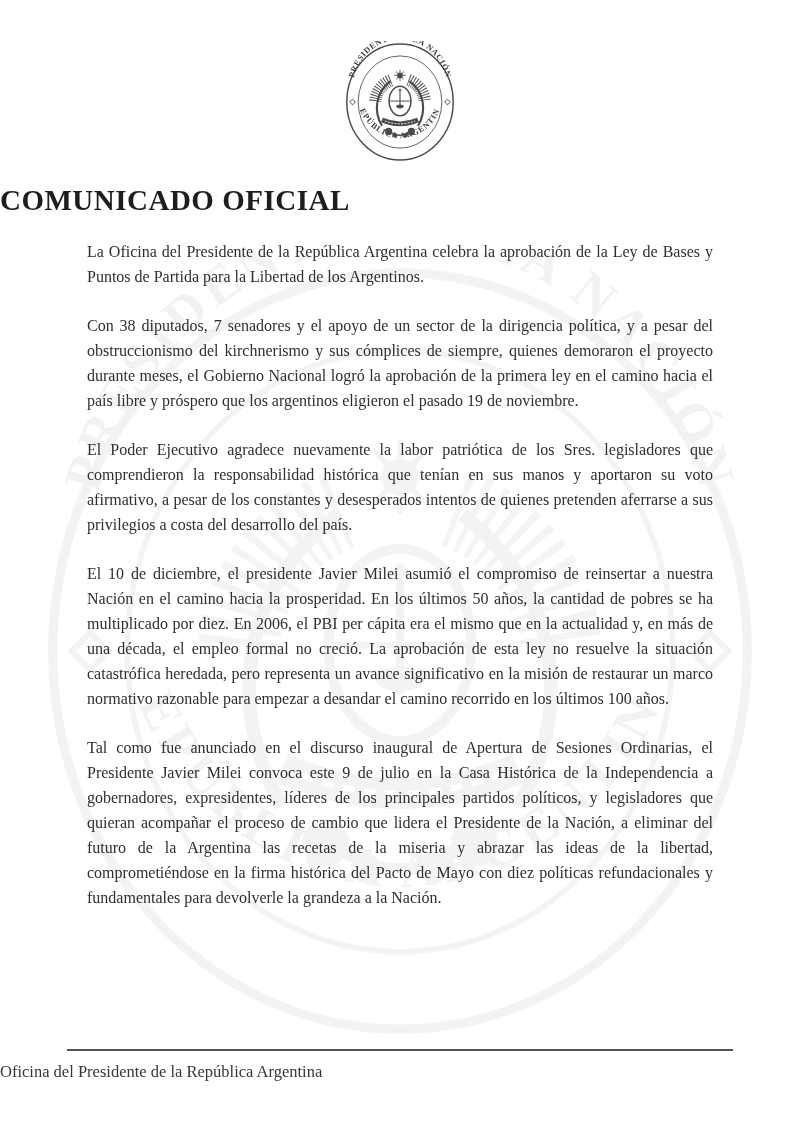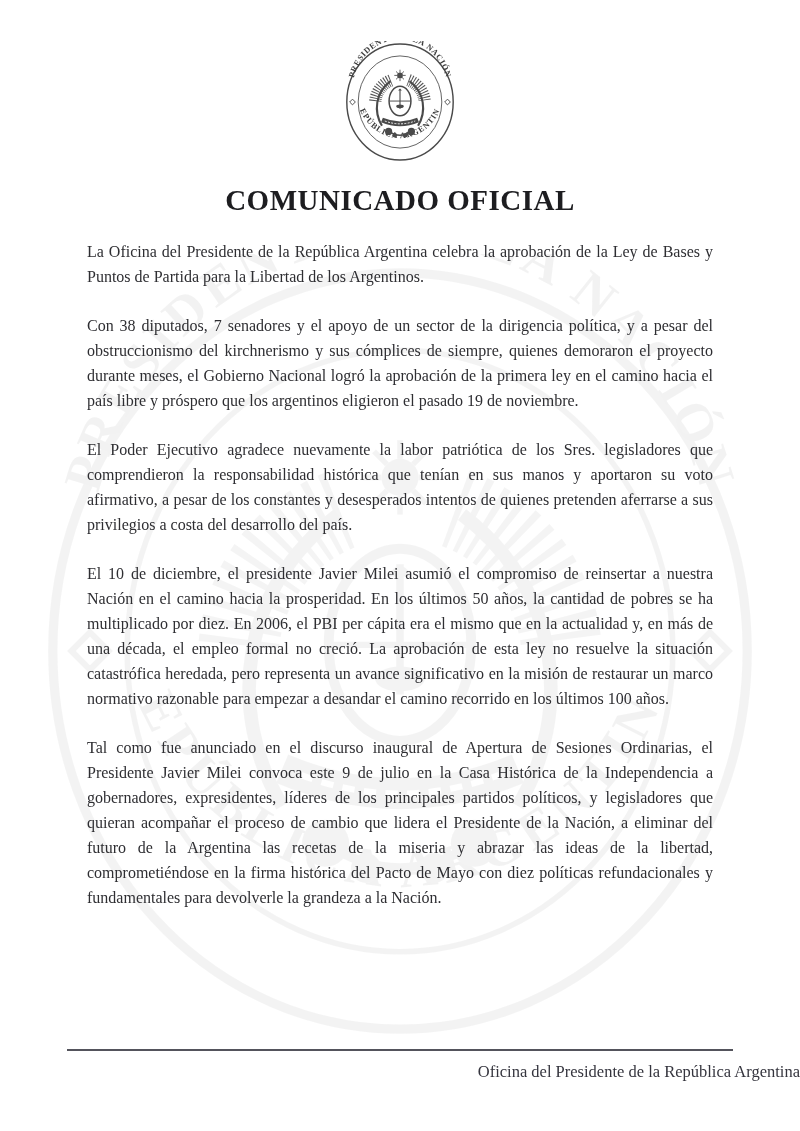--- a/index.html
+++ b/index.html
@@ -24,21 +24,21 @@
     position:absolute;
     left:50%;top:41px;
     transform:translateX(-50%);
     width:114px;height:122px;
   }
   
   .title{
     position:absolute;
     left:0;top:184px;
     width:100%;
-    text-align:center;
+    text-align:left;
     font-size:29px;
     font-weight:bold;
     letter-spacing:0.5px;
     color:#1d1d20;
     margin:0;
   }
   
   .body-text{
     position:absolute;
     left:87px;top:239px;
@@ -54,21 +54,21 @@
   .footer-rule{
     position:absolute;
     left:67px;top:1049px;
     width:666px;height:0;
     border-top:2px solid #54545c;
   }
   .footer-text{
     position:absolute;
     left:0;top:1062px;
     width:100%;
-    text-align:right;
+    text-align:left;
     font-size:16.5px;
     color:#35353e;
   }
   .seal-svg text{
     font-family:"Liberation Serif", serif;
     font-weight:bold;
     fill:#3a3a3a;
   }
 </style>
 </head>

